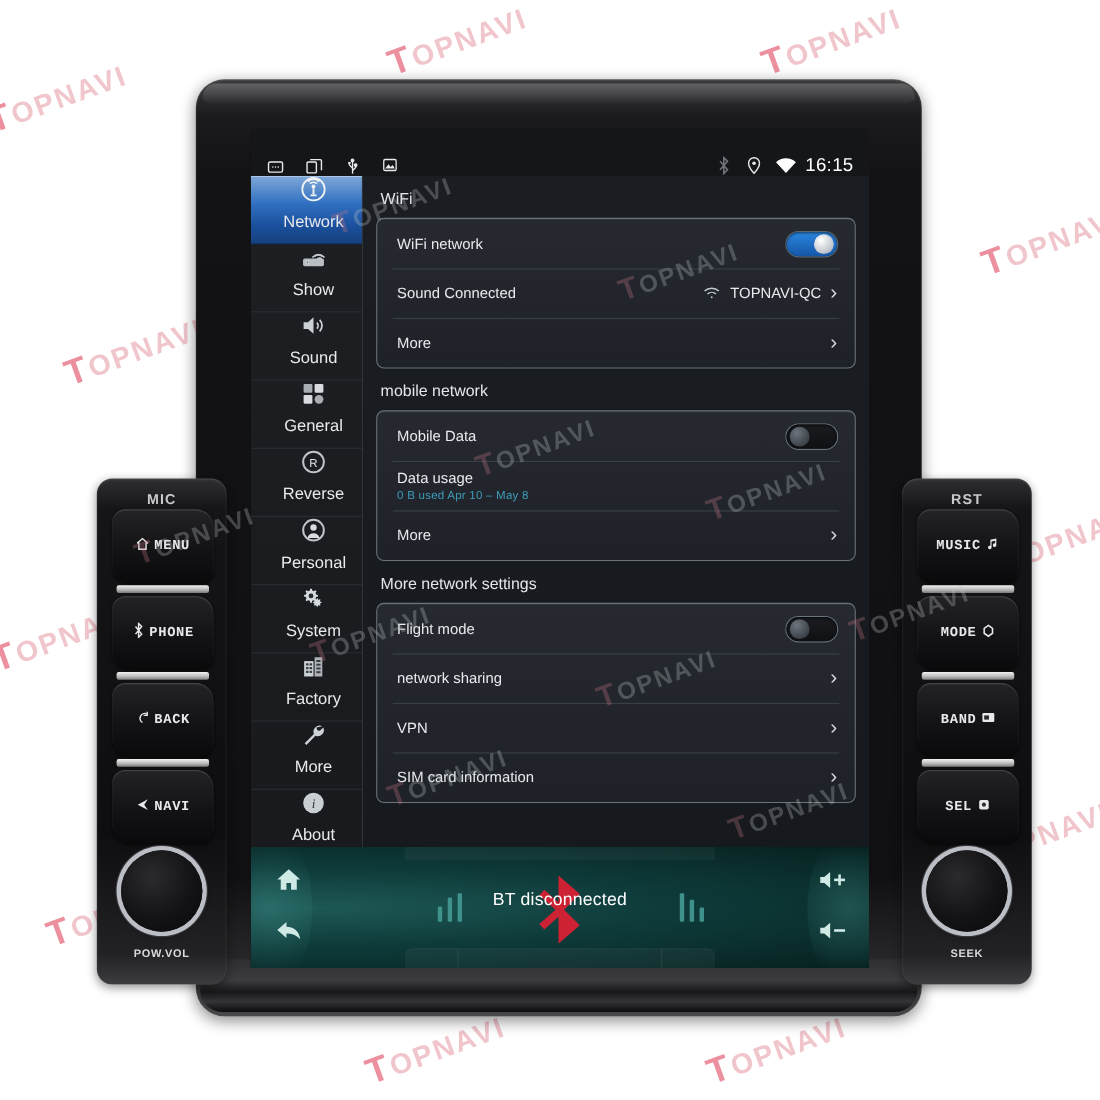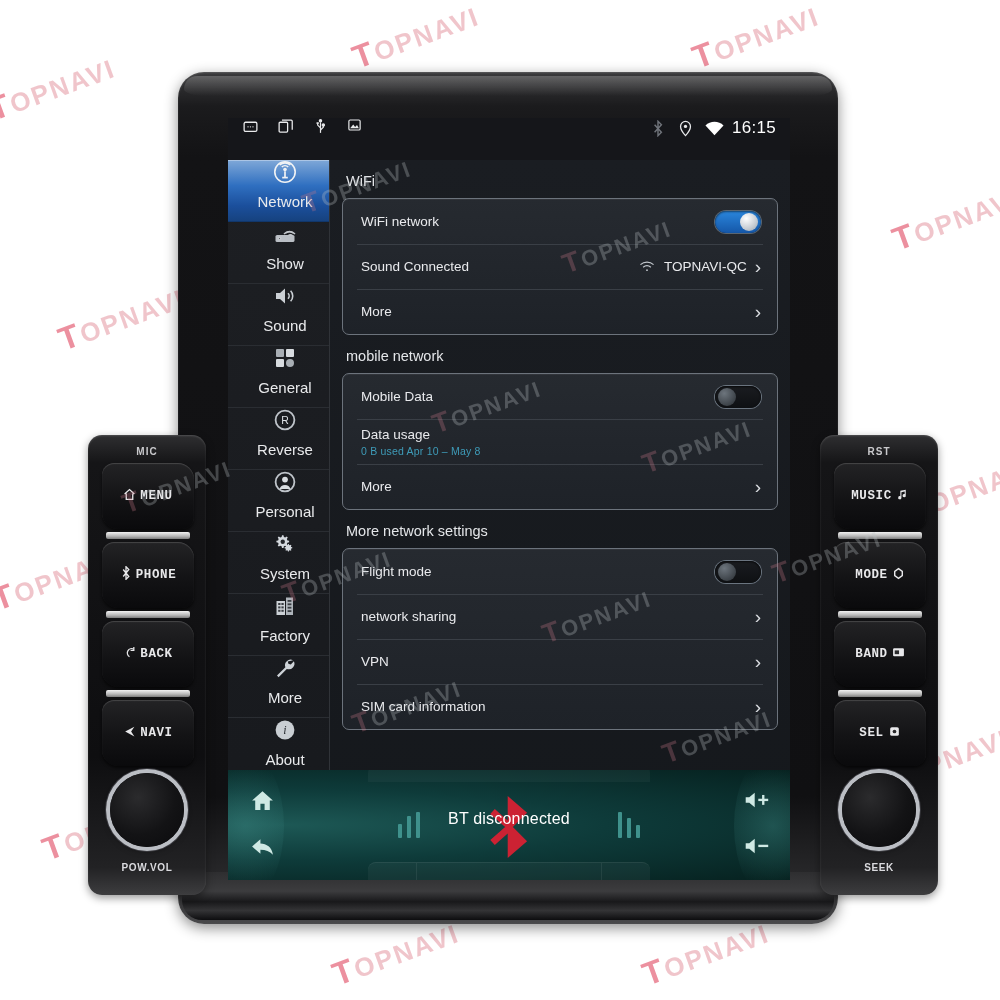--- a/index.html
+++ b/index.html
@@ -51,21 +51,21 @@
   .wing {
     position: absolute; top: 435px; width: 118px; height: 460px;
     border-radius: 14px;
     background: linear-gradient(180deg,#2f2f31 0%,#151517 6%,#0e0e10 70%,#222224 94%,#3d3d3f 100%);
     box-shadow: inset 0 1px 2px rgba(255,255,255,0.16), 0 3px 9px rgba(0,0,0,0.4);
   }
   #wing-left  { left: 88px; }
   #wing-right { left: 820px; }
   .wing-label {
     position:absolute; top:11px; left:0; right:0; text-align:center;
-    font-size:10px; color:#c9c9cc; letter-spacing:1px; font-weight:bold;
+    font-size:13px; color:#c9c9cc; letter-spacing:1px; font-weight:bold;
   }
   .keypad { position:absolute; left:14px; top:28px; width:92px;font-family:Liberation Mono, monospace; }
   .key {
     position: relative; height: 66px;
     background: linear-gradient(180deg,#232325 0%,#131315 55%,#0a0a0c 100%);
     border-radius: 12px 16px 12px 16px;
     box-shadow: inset 0 1px 1px rgba(255,255,255,0.16), 0 2px 3px rgba(0,0,0,0.6);
     display:flex; align-items:center; justify-content:center; gap:4px;
     color:#e8e8ea; font-size:12.5px; letter-spacing:0.6px; font-weight:600;
   }
@@ -91,21 +91,21 @@
     position: absolute; left: 228px; top: 118px;
     width: 562px; height: 762px;
     background: #0b0d10;
     overflow: hidden;
   }
 
   
   #statusbar {
     position:absolute; left:0; top:0; width:100%; height:42px;
     background:#15161a;
-    display:flex; align-items:flex-start; padding:0 14px;
+    display:flex; align-items:flex-end; padding:0 14px;
   }
   #sb-left { display:flex; align-items:center; gap:18px; }
   #sb-right { margin-left:auto; display:flex; align-items:center; gap:10px; }
   .sb-ico { width:17px; height:17px; display:block; }
   #clock { color:#fff; font-size:17px; letter-spacing:0.3px; margin-left:-2px; }
 
   
   #main { position:absolute; left:0; top:42px; right:0; bottom:0; display:flex; }
 
   

